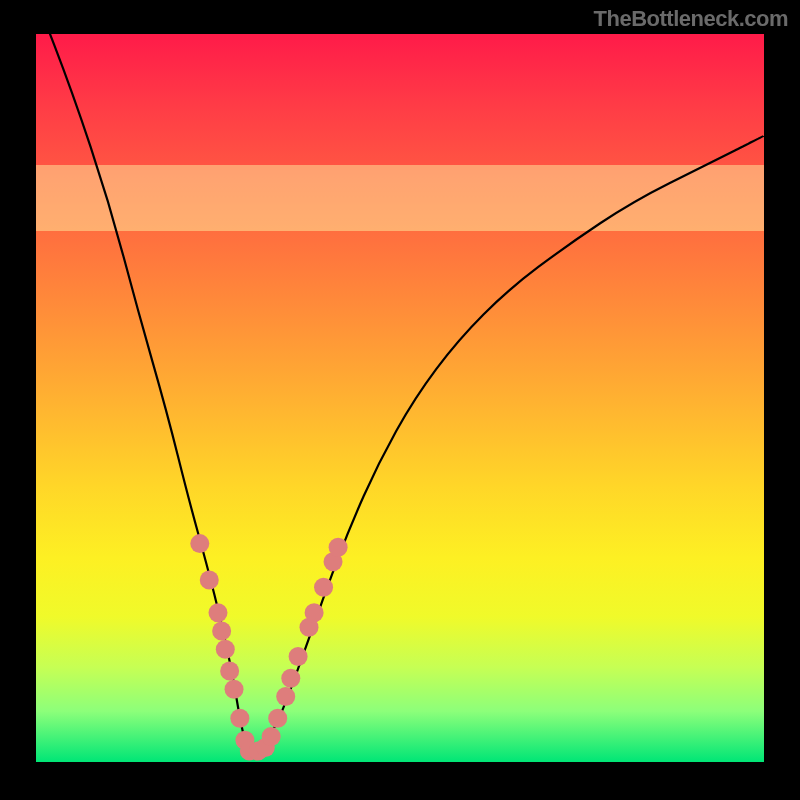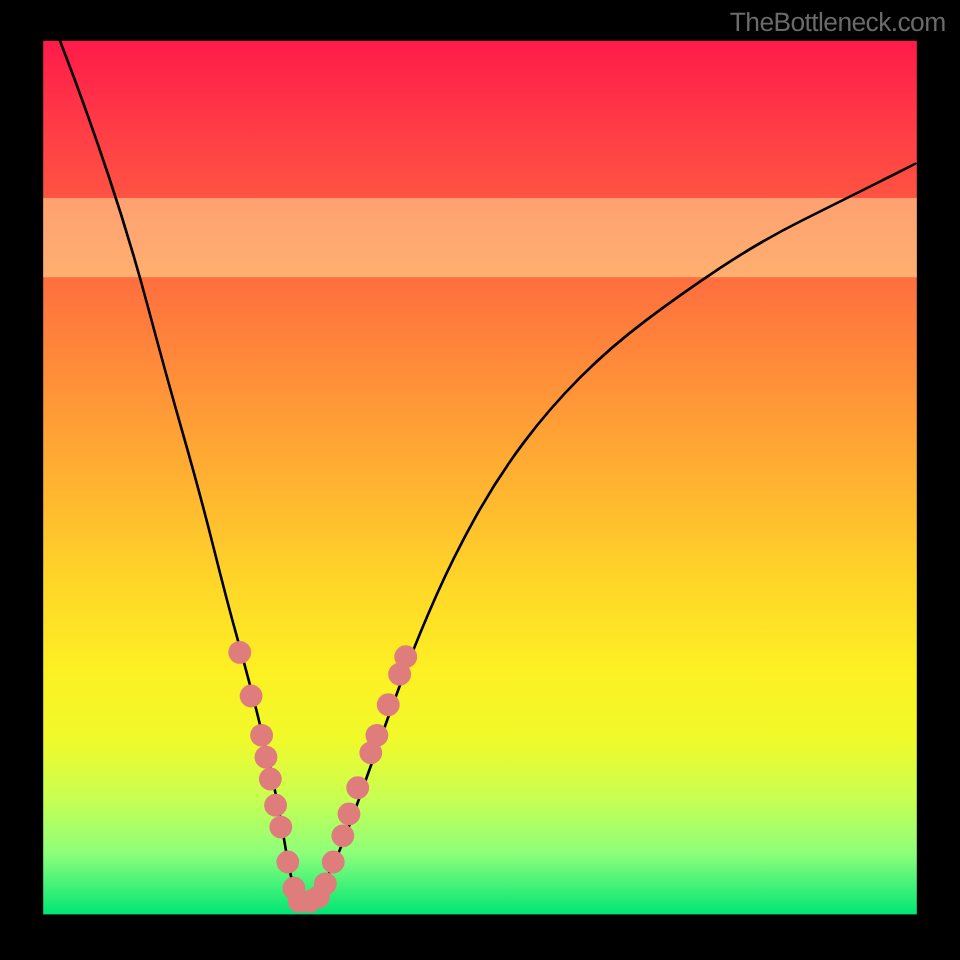--- a/index.html
+++ b/index.html
@@ -9,21 +9,21 @@
       background: #000;
       position: relative;
       overflow: hidden;
       font-family: Arial, sans-serif;
     }
     .watermark {
       position: absolute;
       top: 6px;
       right: 12px;
       font-size: 22px;
-      font-weight: 400;
+      font-weight: 700;
       color: #6a6a6a;
       z-index: 10;
       letter-spacing: -0.5px;
     }
     .plot-area {
       position: absolute;
       left: 36px;
       top: 34px;
       width: 728px;
       height: 728px;

